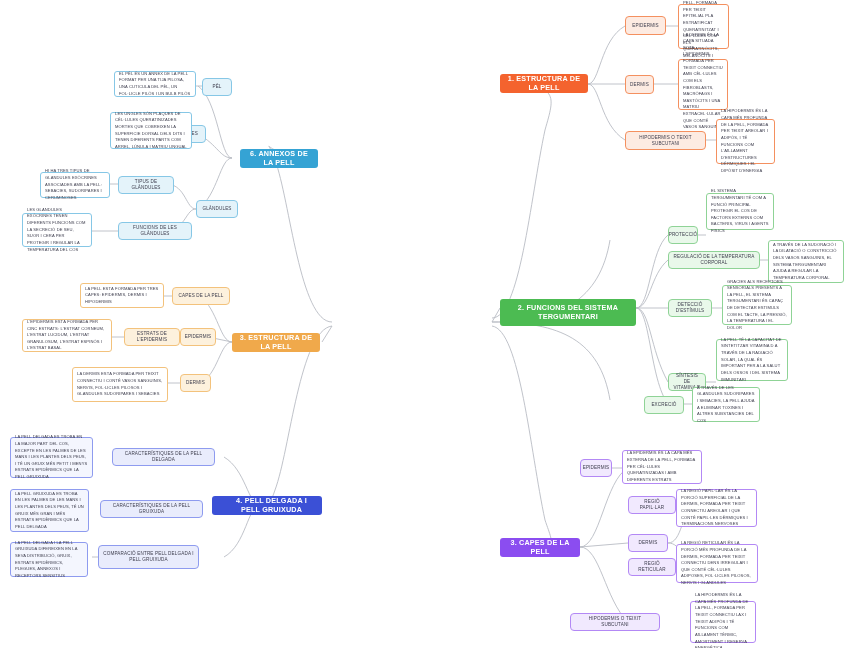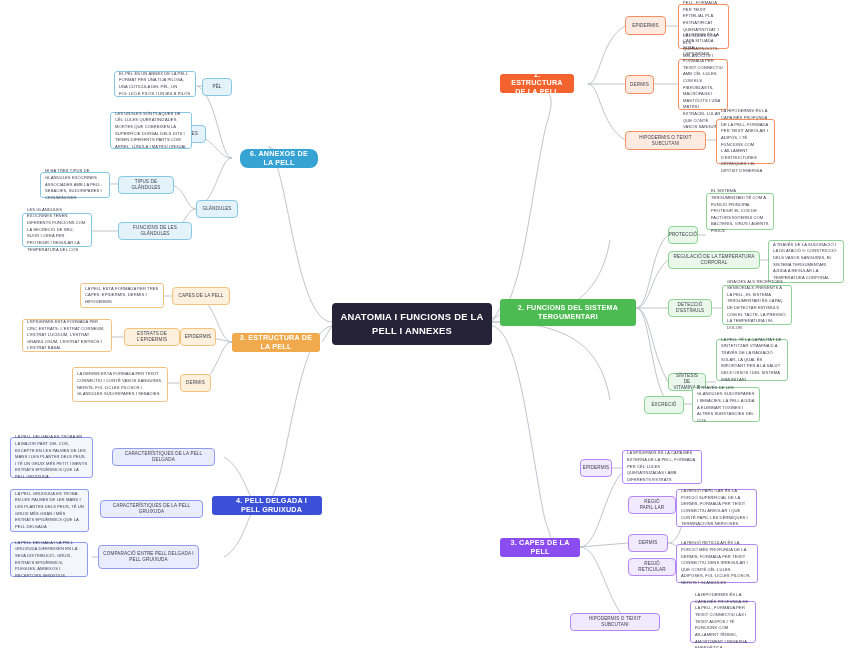--- a/index.html
+++ b/index.html
@@ -135,25 +135,22 @@
     <path d="M232 158 C 220 158, 218 145, 198 134"></path>
     <path d="M232 158 C 220 158, 218 195, 198 209"></path>
     <path d="M202 86 L 196 86"></path>
     <path d="M170 134 L 162 134"></path>
     <path d="M196 209 C 186 209, 186 186, 168 184"></path>
     <path d="M196 209 C 186 209, 186 228, 168 231"></path>
     <path d="M118 184 L 110 184"></path>
     <path d="M118 231 L 92 231"></path>
   </svg>
 
-  <div class="node root" style="left:332px;top:303px;width:160px;height:42px;">
-    <span>ANATOMIA I FUNCIONS DE LA PELL I ANNEXES</span>
-  </div>
-
-  <div class="node branch br-orange" style="left:500px;top:74px;width:74px;height:19px;">
+
+  <div class="node branch br-orange" style="left:500px;top:74px;width:88px;height:19px;">
     <span>1. ESTRUCTURA DE LA PELL</span>
   </div>
 
   <div class="node mid m-orange" style="left:625px;top:16px;width:41px;height:19px;">
     <span>EPIDERMIS</span>
   </div>
   <div class="node leaf l-orange" style="left:678px;top:4px;width:51px;height:45px;">
     <span>L'EPIDERMIS ÉS LA CAPA MÉS EXTERNA DE LA PELL, FORMADA PER TEIXIT EPITELIAL PLA ESTRATIFICAT QUERATINITZAT I CÈL·LULES COM ELS QUERATINÒCITS, MELANÒCITS I CÈL·LULES DE LANGERHANS</span>
   </div>
 
@@ -290,21 +287,21 @@
     <span>L'EPIDERMIS ESTÀ FORMADA PER CINC ESTRATS: L'ESTRAT CORNEUM, L'ESTRAT LUCIDUM, L'ESTRAT GRANULOSUM, L'ESTRAT ESPINÓS I L'ESTRAT BASAL</span>
   </div>
 
   <div class="node mid m-amber" style="left:180px;top:374px;width:31px;height:18px;">
     <span>DERMIS</span>
   </div>
   <div class="node leaf l-amber" style="left:72px;top:367px;width:96px;height:35px;">
     <span>LA DERMIS ESTÀ FORMADA PER TEIXIT CONNECTIU I CONTÉ VASOS SANGUINIS, NERVIS, FOL·LICLES PILOSOS I GLÀNDULES SUDORÍPARES I SEBÀCIES</span>
   </div>
 
-  <div class="node branch br-teal" style="left:240px;top:149px;width:78px;height:19px;border-radius:8px;">
+  <div class="node branch br-teal" style="left:240px;top:149px;width:78px;height:19px;">
     <span>6. ANNEXOS DE LA PELL</span>
   </div>
 
   <div class="node mid m-teal" style="left:202px;top:78px;width:30px;height:18px;">
     <span>PÈL</span>
   </div>
   <div class="node leaf l-teal" style="left:114px;top:71px;width:82px;height:26px;">
     <span>EL PÈL ÉS UN ANNEX DE LA PELL FORMAT PER UNA TIJA PILOSA, UNA CUTÍCULA DEL PÈL, UN FOL·LICLE PILÓS I UN BULB PILÓS</span>
   </div>
 

